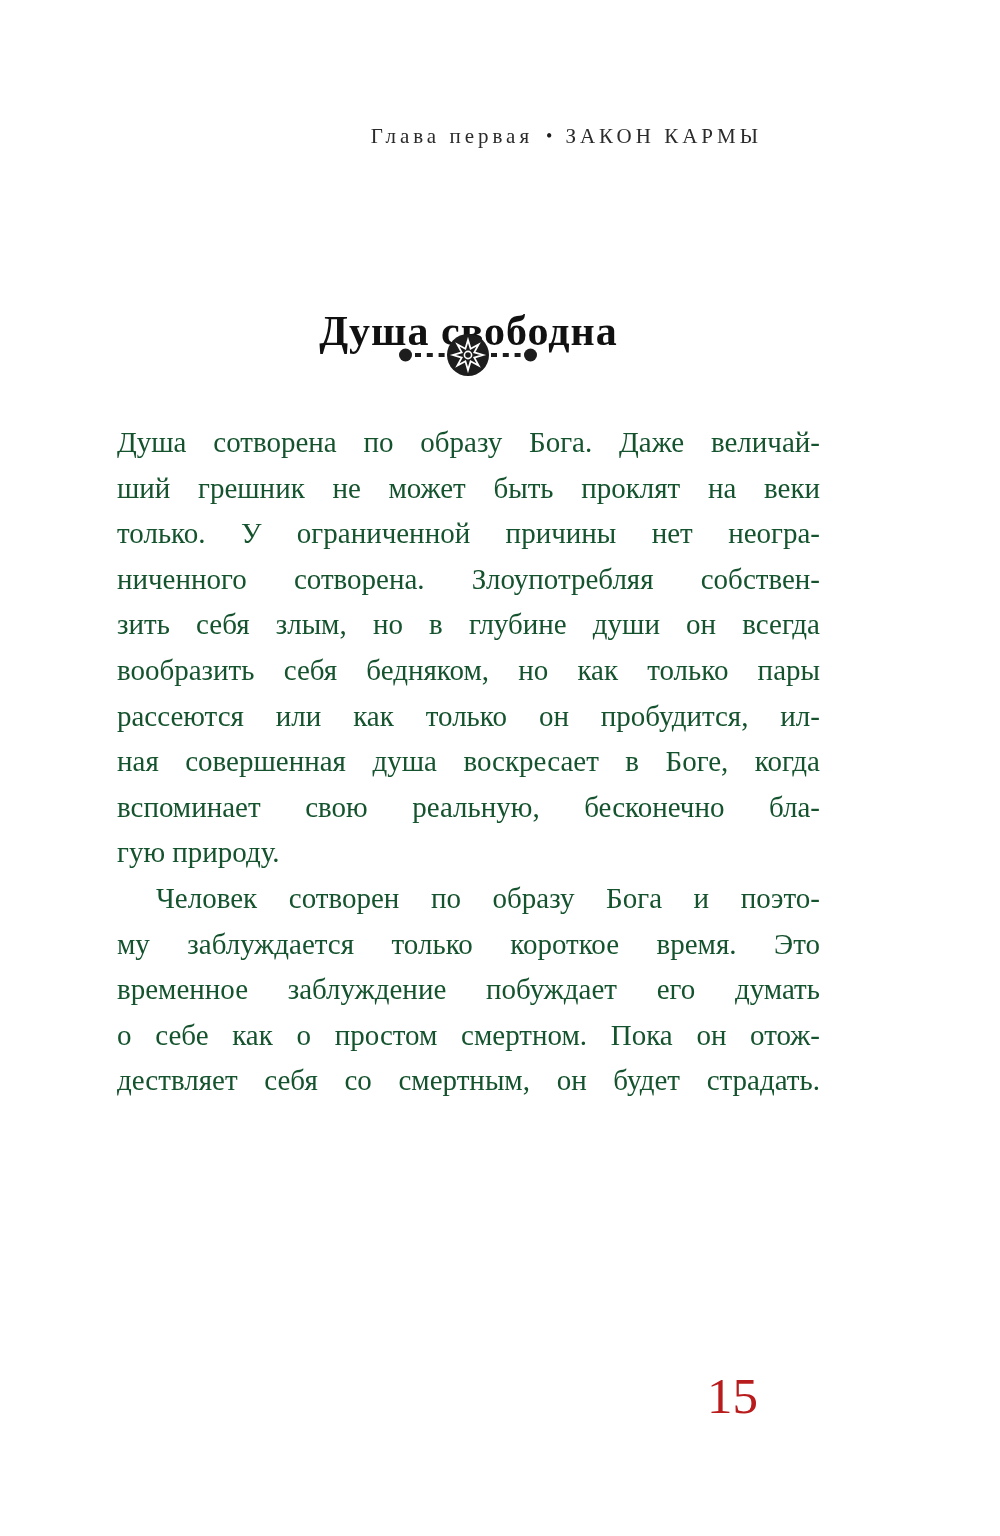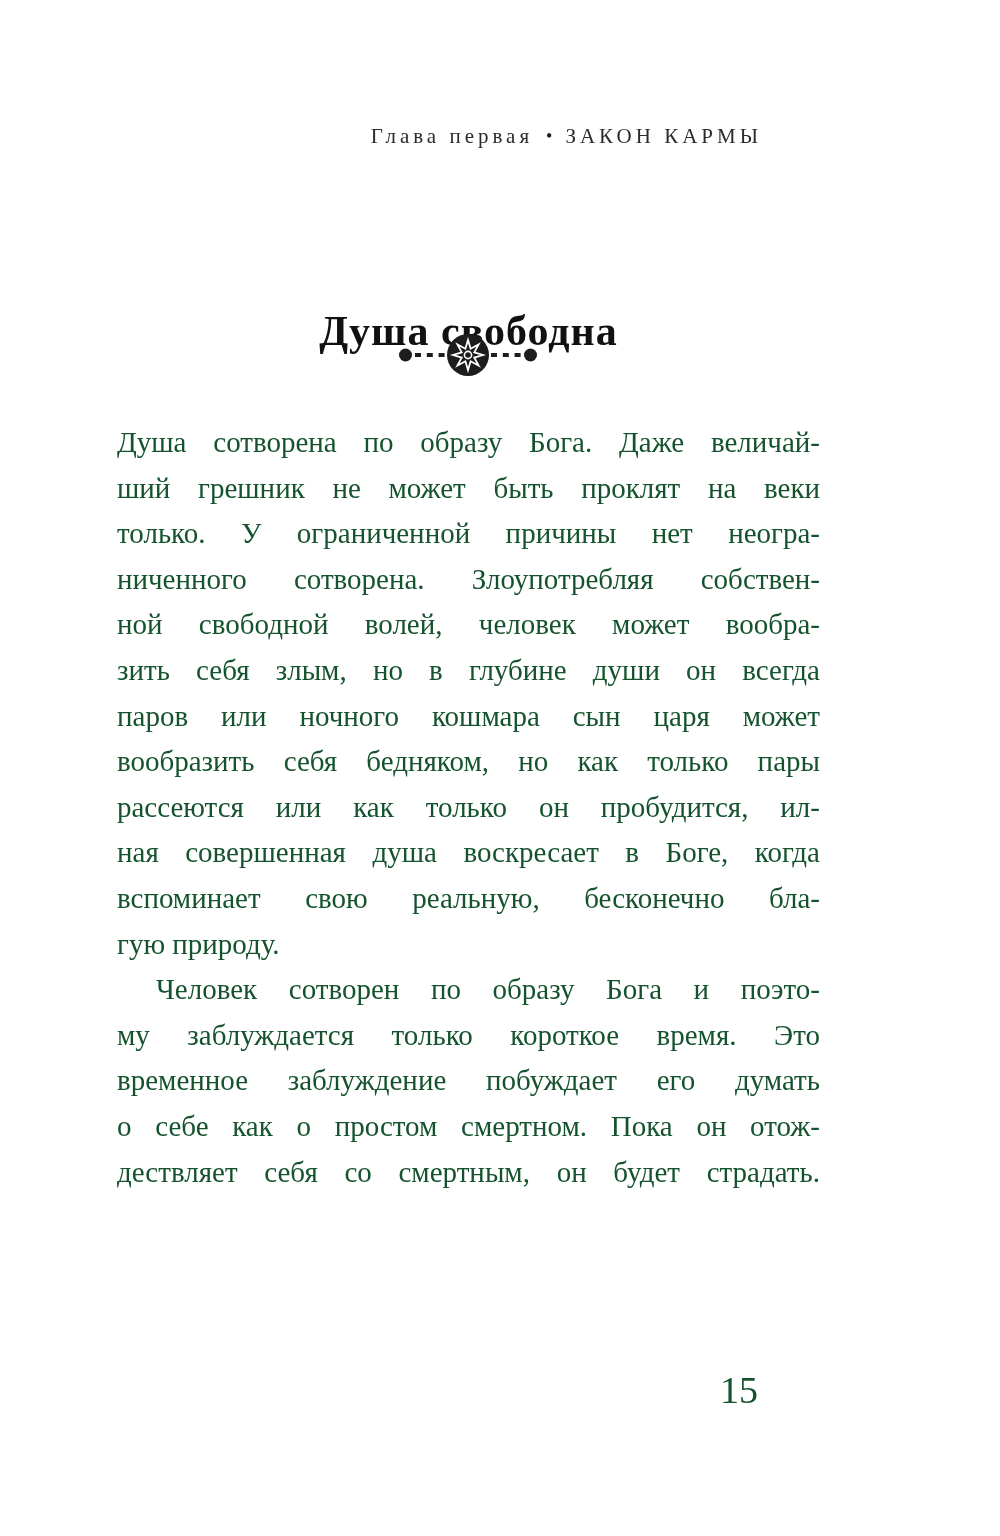--- a/index.html
+++ b/index.html
@@ -29,21 +29,21 @@
     position:absolute; left:117px; top:420px; width:703px;
     font-size:29px; line-height:45.6px; color:#14532d;
   }
   .bl {
     height:45.6px; text-align:justify; text-align-last:justify;
   }
   .bl.last { text-align-last:left; }
   .bl.ind { text-indent:39px; }
   .folio {
     position:absolute; top:1371px; right:130px;
-    font-size:38px; line-height:1; color:#14532d;
+    font-size:51px; line-height:1; color:#b91c1c;
   }
 </style>
 </head>
 <body>
 
 <div class="page">
 
   <div class="running-head">
     <span>Глава первая</span><span class="rh-sep">•</span><span>ЗАКОН КАРМЫ</span>
   </div>
@@ -58,23 +58,21 @@
     <circle cx="70" cy="24" r="3.6" fill="none" stroke="#ffffff" stroke-width="1.6"></circle>
     <line x1="93" y1="24" x2="123" y2="24" stroke="#1d1d1d" stroke-width="4.2" stroke-dasharray="6 5.8"></line>
     <circle cx="132.5" cy="24" r="6.5" fill="#1d1d1d"></circle>
   </svg>
 
   <div class="body-text">
     <div class="bl">Душа сотворена по образу Бога. Даже величай-</div>
     <div class="bl">ший грешник не может быть проклят на веки</div>
     <div class="bl">только. У ограниченной причины нет неогра-</div>
     <div class="bl">ниченного сотворена. Злоупотребляя собствен-</div>
-    <div class="bl">ной свободной волей, человек может вообра-</div>
     <div class="bl">зить себя злым, но в глубине души он всегда</div>
-    <div class="bl">паров или ночного кошмара сын царя может</div>
     <div class="bl">вообразить себя бедняком, но как только пары</div>
     <div class="bl">рассеются или как только он пробудится, ил-</div>
     <div class="bl">ная совершенная душа воскресает в Боге, когда</div>
     <div class="bl">вспоминает свою реальную, бесконечно бла-</div>
     <div class="bl last">гую природу.</div>
     <div class="bl ind">Человек сотворен по образу Бога и поэто-</div>
     <div class="bl">му заблуждается только короткое время. Это</div>
     <div class="bl">временное заблуждение побуждает его думать</div>
     <div class="bl">о себе как о простом смертном. Пока он отож-</div>
     <div class="bl">дествляет себя со смертным, он будет страдать.</div>

